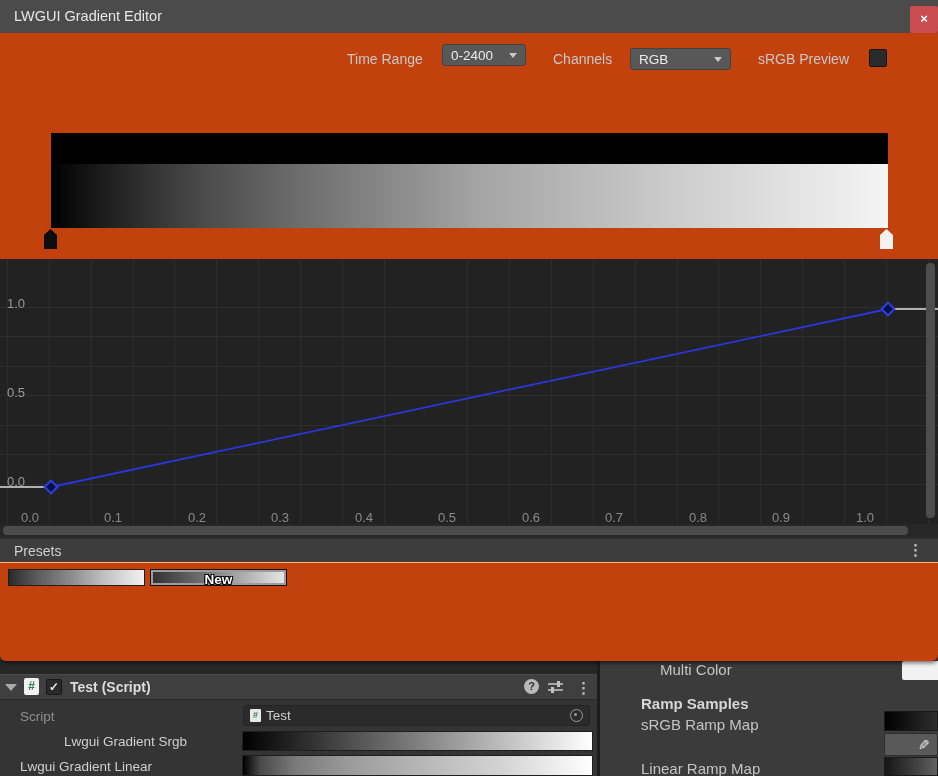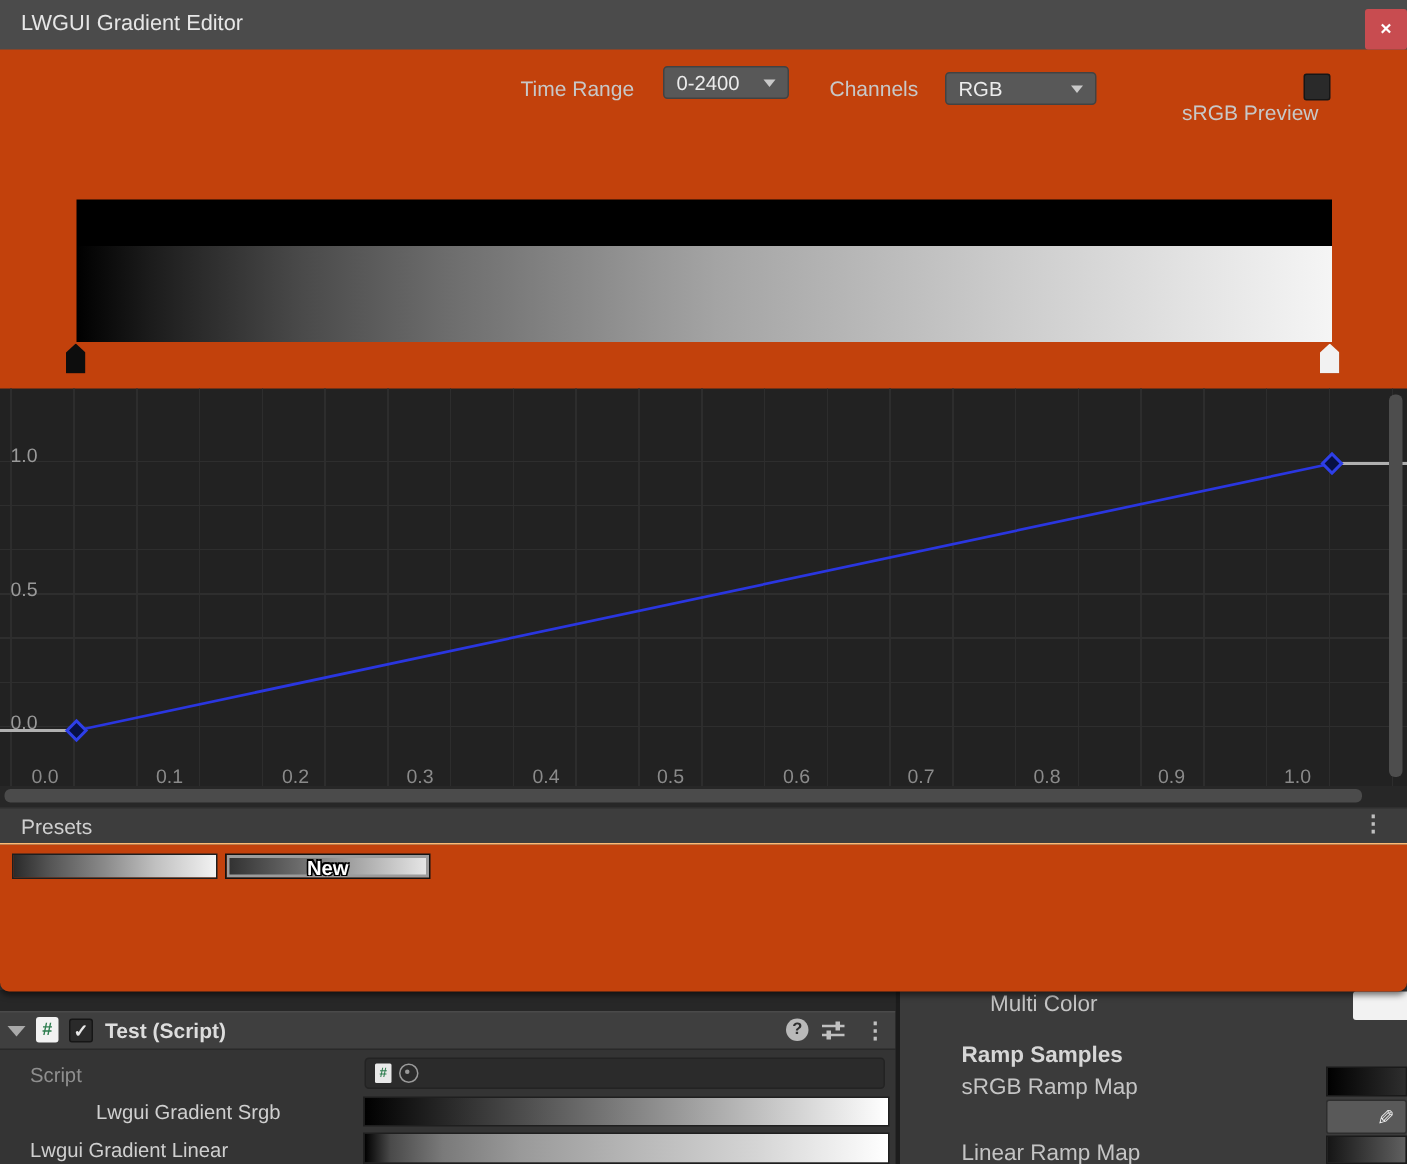--- a/index.html
+++ b/index.html
@@ -120,20 +120,21 @@
           </g>
           <rect x="10" y="2" width="3" height="6" fill="#c0c0c0"></rect>
           <rect x="4" y="8" width="3" height="6" fill="#c0c0c0"></rect>
         </svg>
         <div class="abs kebab" style="left:576px;top:5px;">⋮</div>
       </div>
 
       <div class="abs row-label dim" style="left:20px;top:49px;">Script</div>
       <div id="obj-field" class="abs" style="left:243px;top:45px;width:347px;height:21px;">
         <div class="mini-icon">#</div>
+        <div class="val">Test</div>
         <div class="picker"></div>
       </div>
 
       <div class="abs row-label" style="left:20px;top:74px;margin-left:44px;">Lwgui Gradient Srgb</div>
       <div class="abs grad-bar grad-srgb" style="left:242px;top:71px;width:351px;height:20px;"></div>
 
       <div class="abs row-label" style="left:20px;top:99px;">Lwgui Gradient Linear</div>
       <div class="abs grad-bar grad-linear" style="left:242px;top:95px;width:351px;height:21px;"></div>
     </div>
 
@@ -168,21 +169,21 @@
     <div class="ctl-label" style="left:347px;top:51px;">Time Range</div>
     <div class="dropdown" style="left:442px;top:32px;width:84px;margin-top:12px;">
       <span>0-2400</span>
       <span class="dd-arrow"></span>
     </div>
     <div class="ctl-label" style="left:553px;top:51px;">Channels</div>
     <div class="dropdown" style="left:630px;top:48px;width:101px;gap:36px;">
       <span>RGB</span>
       <span class="dd-arrow"></span>
     </div>
-    <div class="ctl-label" style="left:788px;top:51px;margin-top:16px;">sRGB Preview</div>
+    <div class="ctl-label" style="left:758px;top:51px;">sRGB Preview</div>
     <div class="checkbox" style="position:absolute;left:869px;top:49px;width:18px;height:18px;"></div>
 
     <div id="preview-black"></div>
     <div id="preview-grad"></div>
     <div id="stop-left" class="stop-marker"></div>
     <div id="stop-right" class="stop-marker"></div>
 
     <div id="curve-area">
       <div id="hgrid"></div>
 

